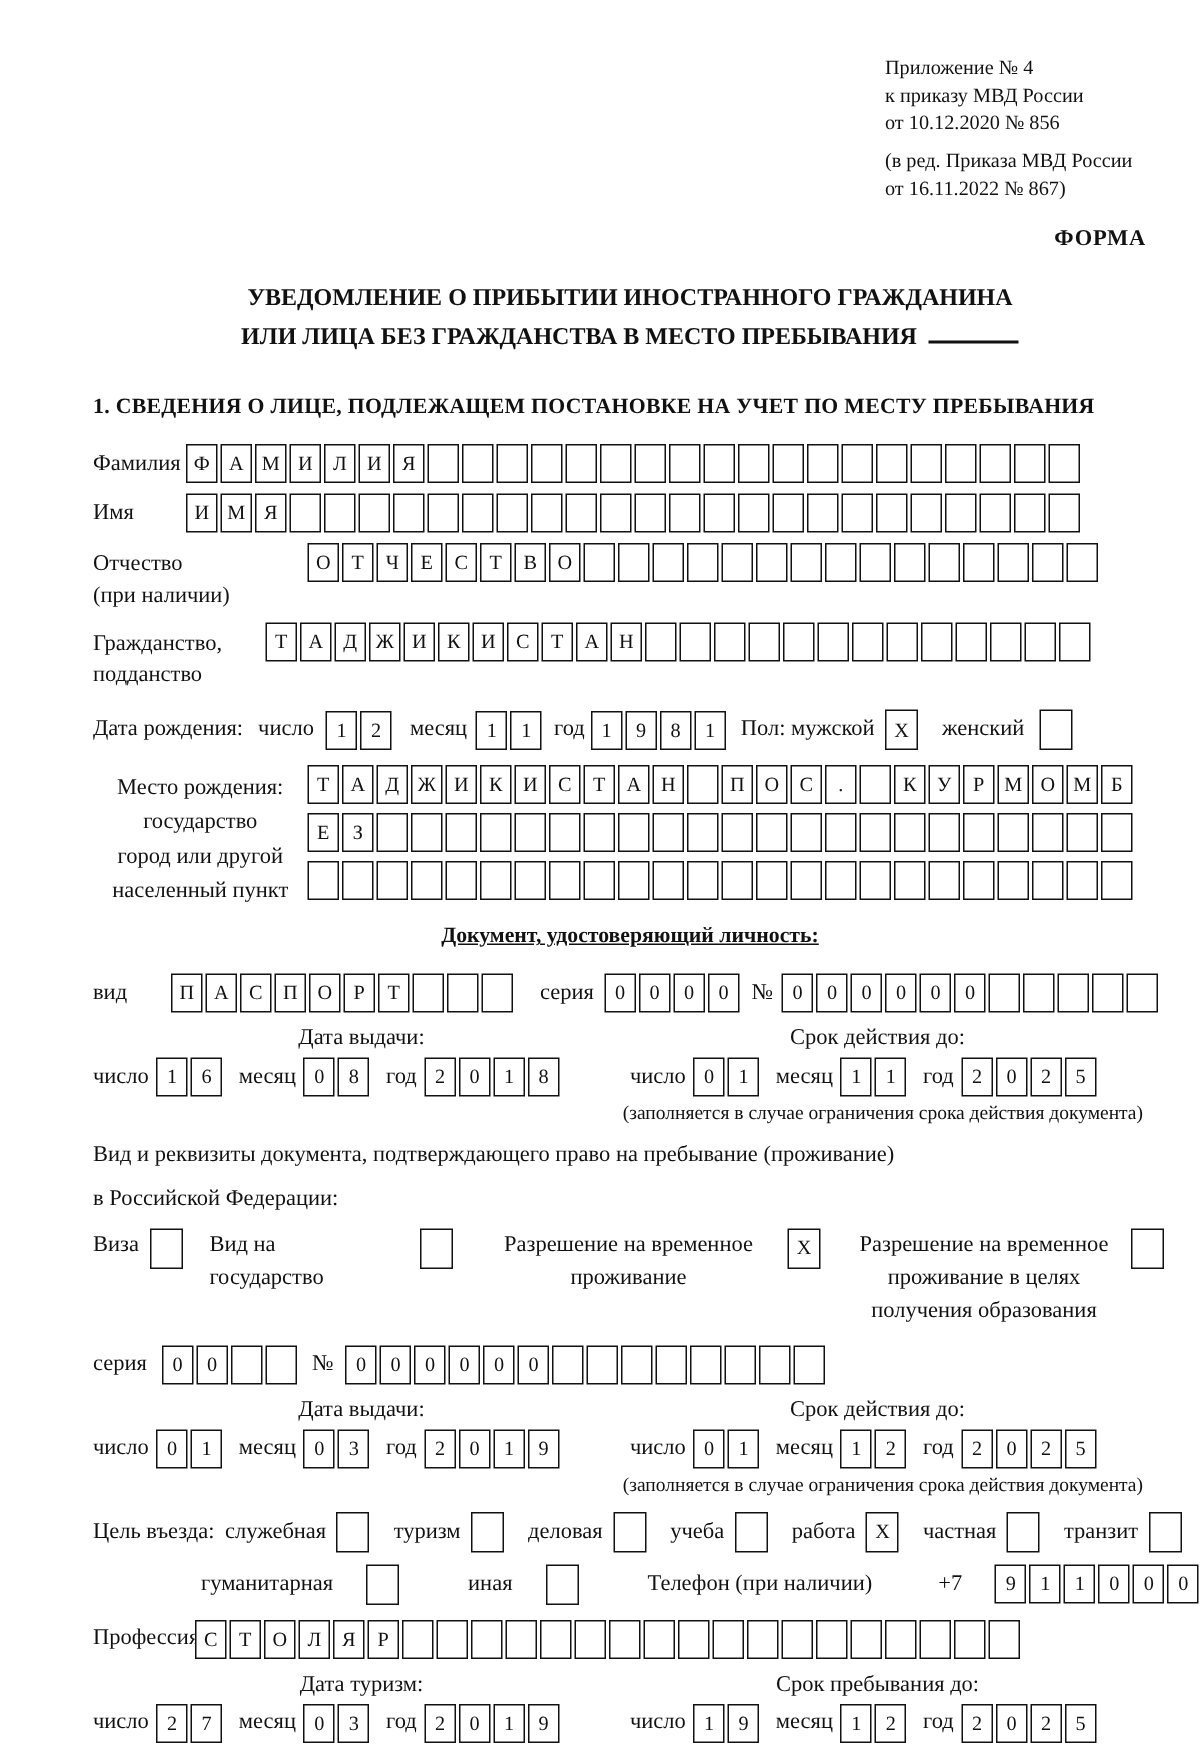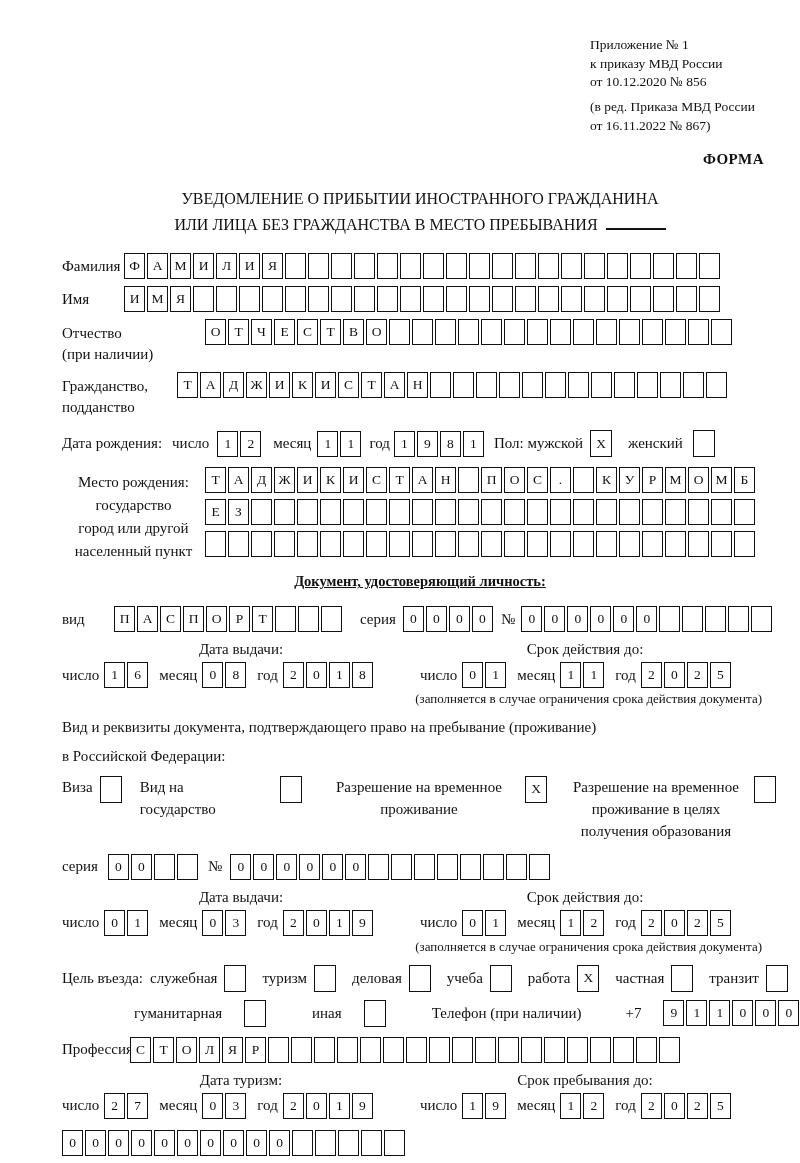--- a/index.html
+++ b/index.html
@@ -11,21 +11,21 @@
     font-family:"Liberation Serif","DejaVu Serif",serif;
     font-size:15px;
     box-sizing:border-box;
     padding:36px 22px 10px 62px;
     overflow:hidden;
   }
   
   .hdr-right{margin-left:auto;width:188px;font-size:13.5px;line-height:1.38;}
   .hdr-right .rev{margin-top:6px;}
   .forma{text-align:right;padding-right:14px;font-weight:bold;font-size:15px;margin-top:16px;letter-spacing:.5px;}
-  .title{text-align:center;font-weight:normal;font-size:16px;margin-top:18px;line-height:1.6;}
+  .title{text-align:center;font-weight:bold;font-size:16px;margin-top:18px;line-height:1.6;}
   .t-underline{display:inline-block;width:60px;border-bottom:2px solid #111;height:12px;margin-left:8px;}
   .sec-heading{font-weight:bold;font-size:14.5px;margin-top:26px;letter-spacing:.2px;}
   
   .row{display:flex;align-items:center;margin-top:7px;flex-wrap:nowrap;}
   .row-top{align-items:flex-start;}
   .lbl{white-space:nowrap;}
   .pt{padding-top:4px;}
   .cellrow{display:inline-flex;}
   .cell{
     display:inline-flex;align-items:center;justify-content:center;
@@ -65,36 +65,37 @@
   .purpose .gap{width:4px;}
   .purpose2{margin-left:72px;margin-top:8px;display:flex;align-items:center;gap:22px;}
   .sp24{width:16px;}
 </style>
 </head>
 <body>
 
 <div class="page">
 
   <div class="hdr-right">
-    <div>Приложение № 1</div>
+    <div>Приложение № 4</div>
     <div>к приказу МВД России</div>
     <div>от 10.12.2020 № 856</div>
     <div class="rev">
       <div>(в ред. Приказа МВД России</div>
       <div>от 16.11.2022 № 867)</div>
     </div>
   </div>
 
   <div class="forma">ФОРМА</div>
 
   <div class="title">
     <span>УВЕДОМЛЕНИЕ О ПРИБЫТИИ ИНОСТРАННОГО ГРАЖДАНИНА</span><br>
     <span>ИЛИ ЛИЦА БЕЗ ГРАЖДАНСТВА В МЕСТО ПРЕБЫВАНИЯ</span><span class="t-underline"></span>
   </div>
 
+  <div class="sec-heading">1. СВЕДЕНИЯ О ЛИЦЕ, ПОДЛЕЖАЩЕМ ПОСТАНОВКЕ НА УЧЕТ ПО МЕСТУ ПРЕБЫВАНИЯ</div>
 
   <div class="row" style="margin-top:16px;">
     <span class="lbl w-surname">Фамилия</span>
     <span class="cellrow">
         <span class="cell">Ф</span>
         <span class="cell">А</span>
         <span class="cell">М</span>
         <span class="cell">И</span>
         <span class="cell">Л</span>
         <span class="cell">И</span>

